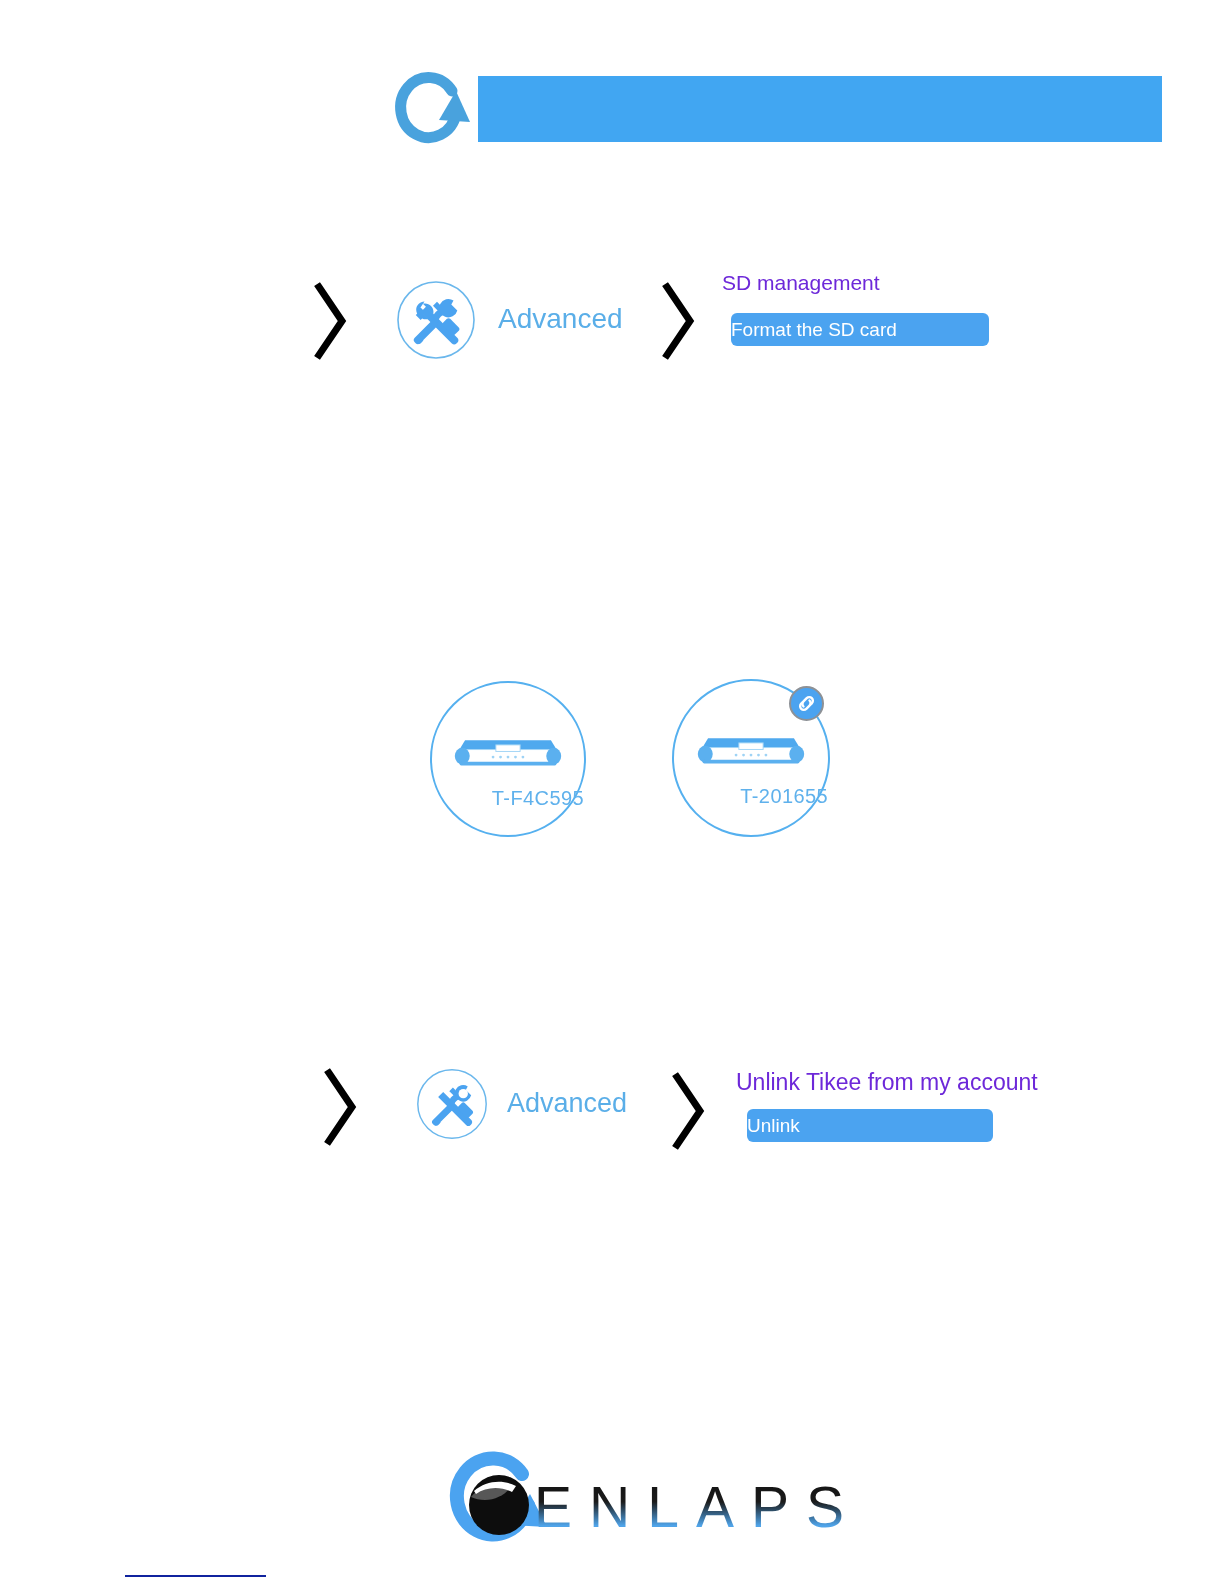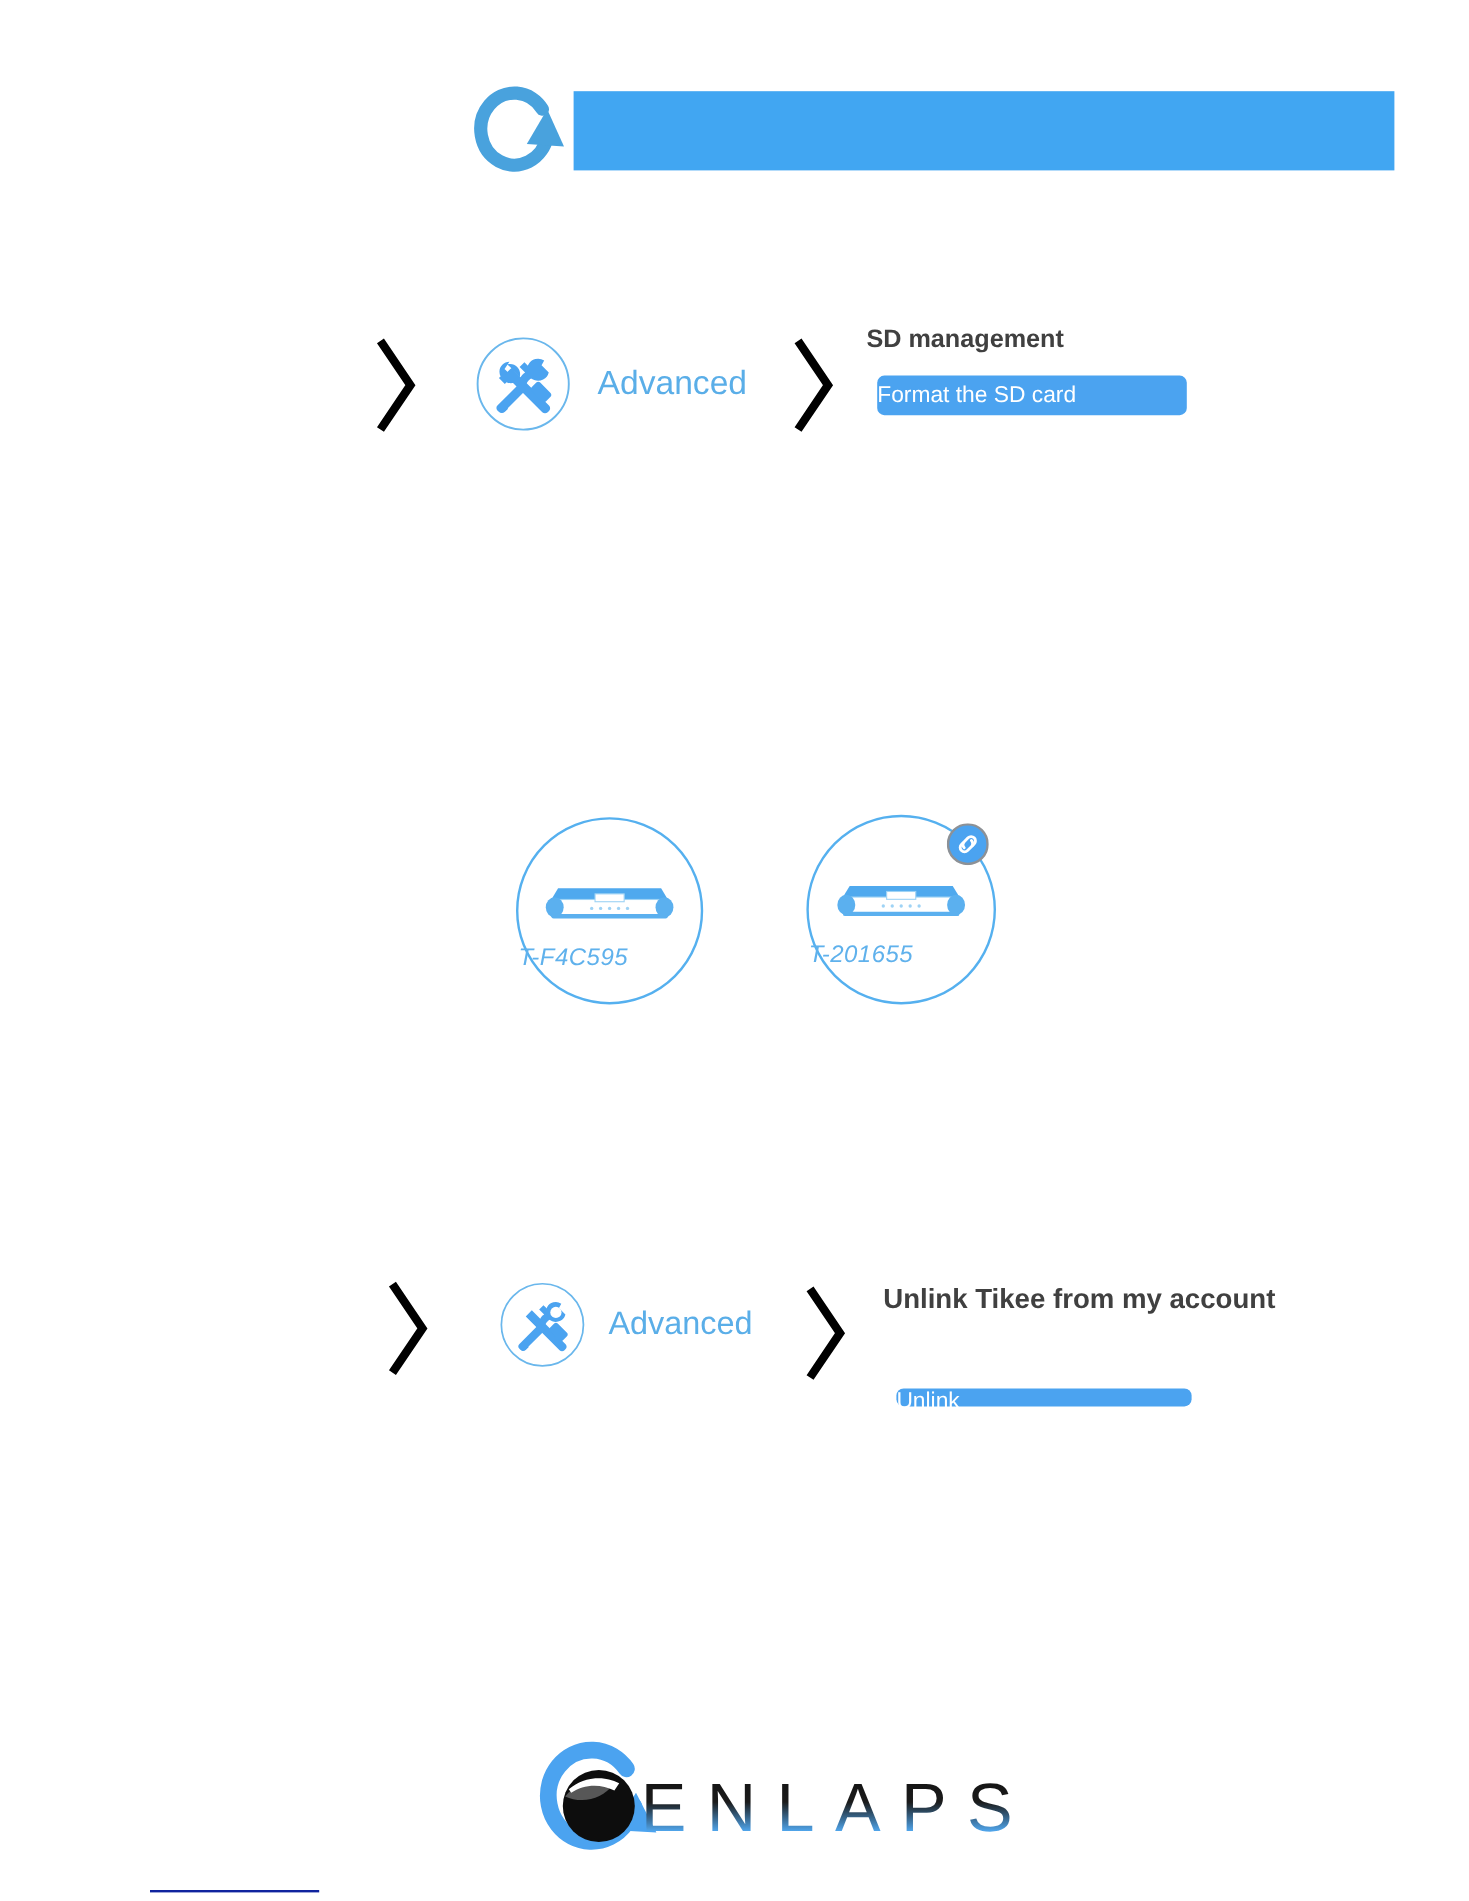--- a/index.html
+++ b/index.html
@@ -49,23 +49,22 @@
   .adv-icon-circle svg { display: block; }
   .adv-label {
     color: #5aaee8;
     font-weight: 300;
     white-space: nowrap;
     margin-left: 12px;
   }
 
   
   .action-caption {
-    color: #404040;
-    white-space: nowrap;
-    font-weight: bold;
+    color: #6d28d9;
+    white-space: nowrap;
   }
   .action-button {
     background: #4ba3f0;
     color: #ffffff;
     border: none;
     border-radius: 6px;
     text-align: left;
     white-space: nowrap;
     font-family: "Liberation Sans", sans-serif;
     cursor: pointer;
@@ -94,46 +93,44 @@
   #device-2 { left: 672px; top: 679px; width: 158px; height: 158px; }
   .device-art {
     position: absolute;
     left: 50%;
     top: 46px;
     transform: translateX(-50%);
   }
   .device-name {
     position: absolute;
     left: 0;
-    right: 16px;
+    right: 0;
     top: 104px;
-    text-align: left;
+    text-align: right;
     color: #5fb1ec;
     font-size: 20px;
     font-weight: 300;
     letter-spacing: 0.4px;
-    font-style: italic;
   }
   #device-2-badge {
     left: 789px;
     top: 686px;
     width: 35px;
     height: 35px;
   }
 
   
   #step2-chevron { left: 322px; top: 1067px; }
   #step2-adv-circle { left: 416px; top: 1068px; width: 72px; height: 72px; }
   #step2-adv-label { left: 495px; top: 1088px; font-size: 27px; }
   #step2-chevron2 { left: 670px; top: 1071px; }
   #step2-caption { left: 736px; top: 1069px; font-size: 23px; }
   #step2-button {
-    left: 747px; top: 1109px; width: 246px; height: 15px;
+    left: 747px; top: 1109px; width: 246px; height: 33px;
     font-size: 19px;
-    margin-top: 48px;
   }
 
   
   #footer-logo { left: 444px; top: 1449px; width: 110px; height: 108px; }
   #footer-wordmark {
     left: 534px;
     top: 1474px;
     font-size: 57px;
     font-weight: 400;
     letter-spacing: 17px;

